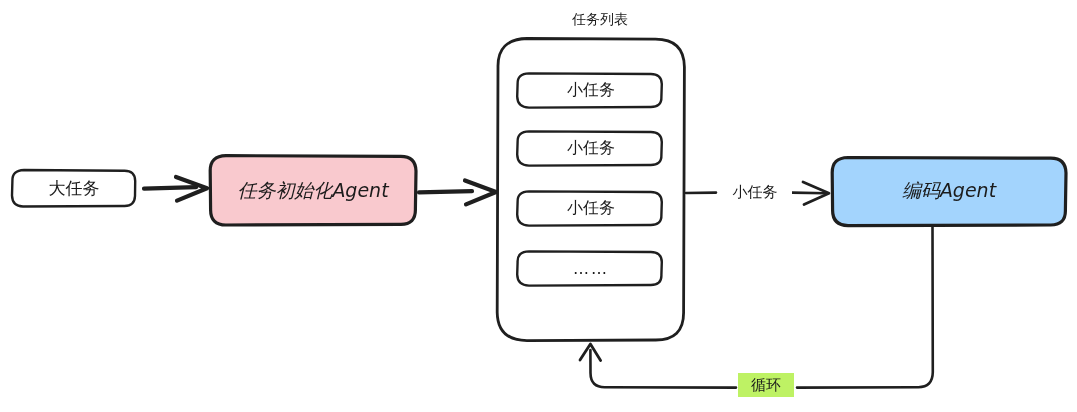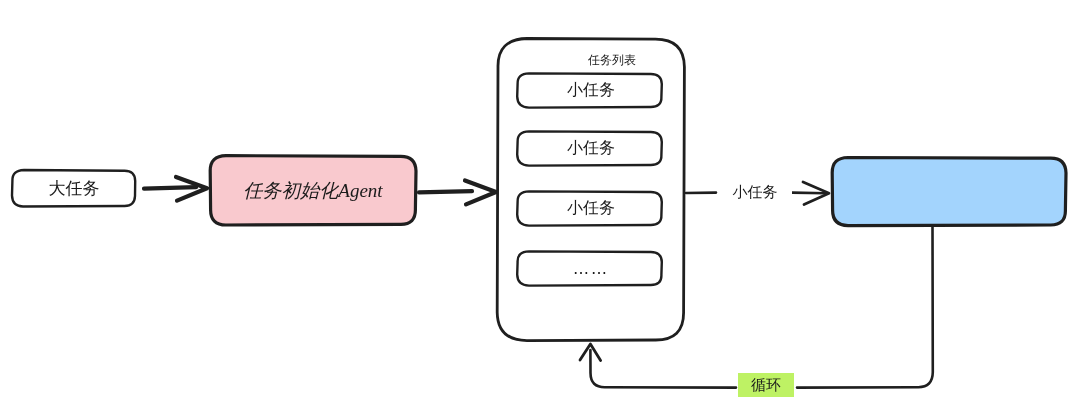--- a/index.html
+++ b/index.html
@@ -29,23 +29,23 @@
   .node-label {
     position: absolute;
     display: flex;
     align-items: center;
     justify-content: center;
     color: #1b1b1b;
     white-space: nowrap;
     pointer-events: none;
   }
   .lbl-big-task    { left: 12px;  top: 170px; width: 124px; height: 37px;  font-size: 17px; }
-  .lbl-init-agent  { left: 210px; top: 156px; width: 206px; height: 69px;  font-size: 19px; font-family: Liberation Serif, serif; }
+  .lbl-init-agent  { left: 210px; top: 156px; width: 206px; height: 69px;  font-size: 19px; }
   .lbl-code-agent  { left: 832px; top: 157px; width: 234px; height: 68px;  font-size: 19px; }
-  .lbl-list-title  { left: 532px; top: 6px;   width: 160px; height: 28px;  font-size: 12px; margin-top: 40px; }
+  .lbl-list-title  { left: 520px; top: 6px;   width: 160px; height: 28px;  font-size: 14px; }
   .lbl-sub-1       { left: 517px; top: 73px;  width: 148px; height: 34px;  font-size: 16px; }
   .lbl-sub-2       { left: 517px; top: 131px; width: 148px; height: 34px;  font-size: 16px; }
   .lbl-sub-3       { left: 517px; top: 191px; width: 148px; height: 34px;  font-size: 16px; }
   .lbl-sub-4       { left: 517px; top: 251px; width: 148px; height: 34px;  font-size: 16px; letter-spacing: 2px; }
   .lbl-edge-sub    { left: 718px; top: 179px; width: 74px;  height: 26px;  font-size: 15px;
                      background: #ffffff; }
   .lbl-edge-loop   { left: 738px; top: 373px; width: 56px;  height: 24px;  font-size: 15px;
                      background: #bef264; }
   .agent-italic { font-style: italic; }
 </style>
@@ -102,16 +102,17 @@
 
   <div class="node-label lbl-init-agent agent-italic">任务初始化Agent</div>
 
   <div class="node-label lbl-list-title">任务列表</div>
 
   <div class="node-label lbl-sub-1">小任务</div>
   <div class="node-label lbl-sub-2">小任务</div>
   <div class="node-label lbl-sub-3">小任务</div>
   <div class="node-label lbl-sub-4">……</div>
 
+  <div class="node-label lbl-code-agent agent-italic">编码Agent</div>
 
   <div class="node-label lbl-edge-sub">小任务</div>
   <div class="node-label lbl-edge-loop">循环</div>
 </div>
 
 </body></html>

